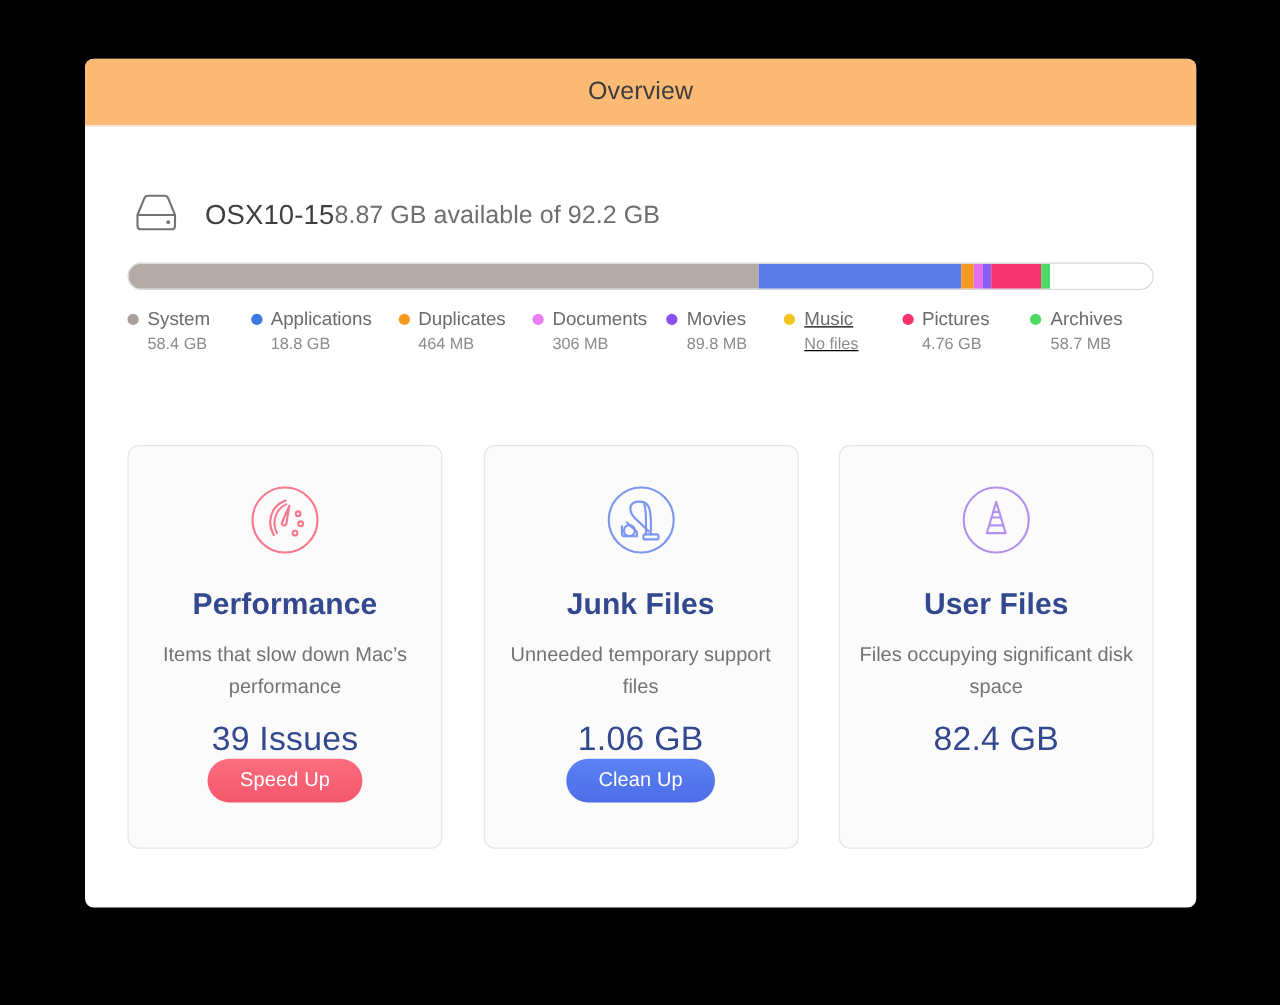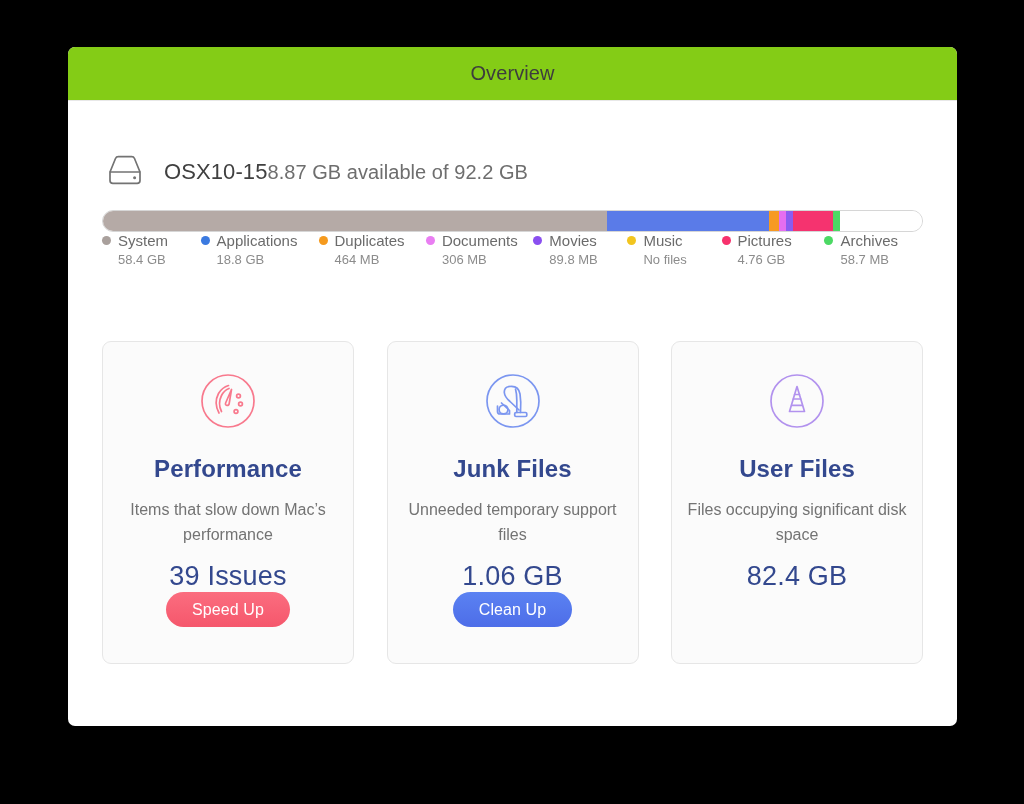--- a/index.html
+++ b/index.html
@@ -24,21 +24,21 @@
     box-sizing: border-box;
   }
 
   
   #title-bar {
     height: 53px;
     border-bottom: 1px solid #e8e8e8;
     display: flex;
     align-items: center;
     justify-content: center;
-    background: #84cc16;
+    background: #fdba74;
   }
   #window-title {
     font-size: 20px;
     color: #3d3d3d;
     letter-spacing: 0.1px;
   }
 
   
   #content {
     padding: 0 34px;
@@ -82,20 +82,21 @@
     background: #ffffff;
     overflow: hidden;
     box-sizing: border-box;
     display: flex;
   }
   .bar-seg { height: 100%; }
 
   
   #legend {
     display: flex;
+    margin-top: 15px;
   }
   .legend-item {
     display: flex;
     flex-direction: column;
     padding-right: 10px;
   }
   .legend-top {
     display: flex;
     align-items: center;
   }
@@ -239,21 +240,21 @@
           </div>
           <div class="legend-value">306 MB</div>
         </div>
         <div class="legend-item" style="width: 95px;">
           <div class="legend-top">
             <span class="legend-dot" style="background: rgb(138, 79, 240);"></span>
             <span class="legend-label">Movies</span>
           </div>
           <div class="legend-value">89.8 MB</div>
         </div>
-        <div class="legend-item" style="width: 95px;">
+        <div class="legend-item" style="width: 95px; text-decoration: underline;">
           <div class="legend-top">
             <span class="legend-dot" style="background: rgb(242, 197, 31);"></span>
             <span class="legend-label">Music</span>
           </div>
           <div class="legend-value">No files</div>
         </div>
         <div class="legend-item" style="width: 105px;">
           <div class="legend-top">
             <span class="legend-dot" style="background: rgb(247, 50, 109);"></span>
             <span class="legend-label">Pictures</span>

